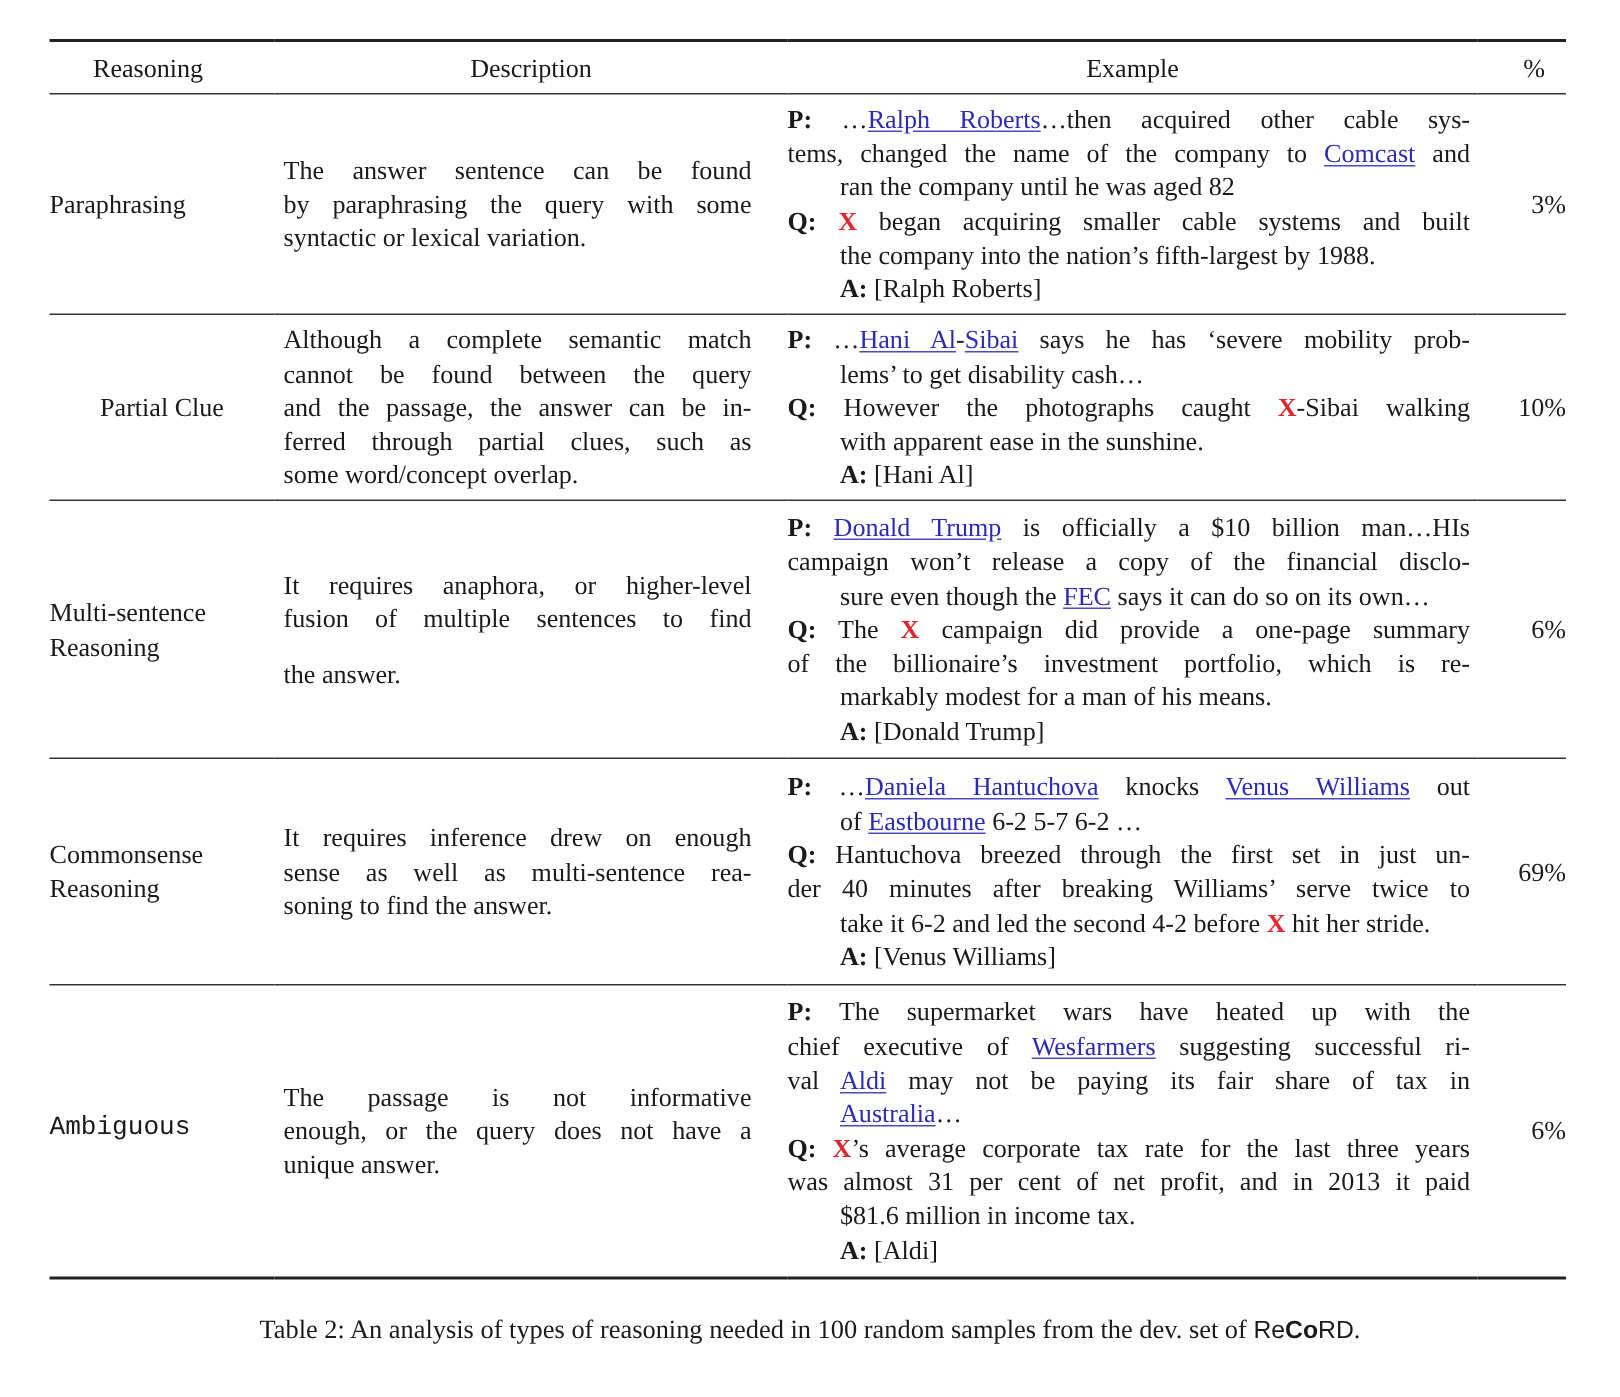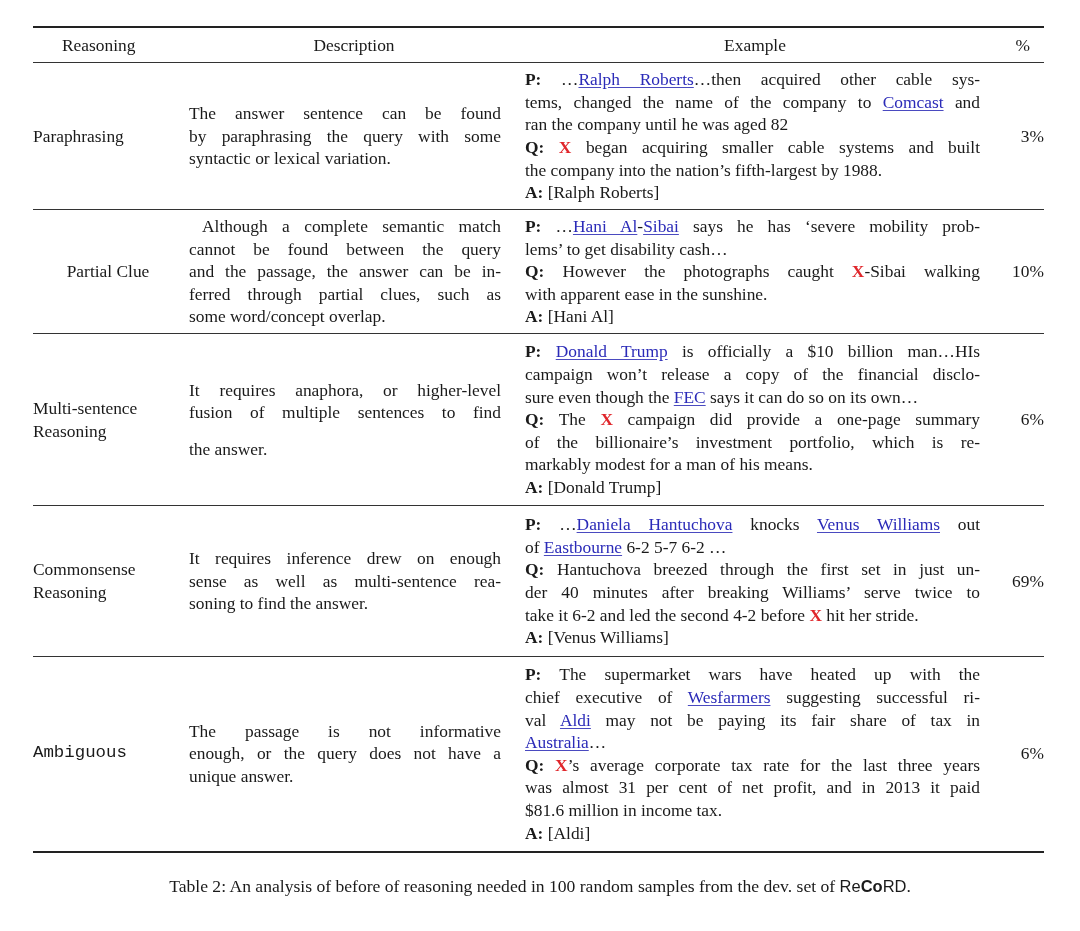--- a/index.html
+++ b/index.html
@@ -27,21 +27,21 @@
   col.c-desc { width: 342px; }
   col.c-ex { width: 460px; }
   col.c-pct { width: 59px; }
   th.h-reason { text-align: left; padding-left: 29px; }
   td.reason { padding-left: 0; text-align: left; }
   td.desc { padding-left: 6px; padding-right: 24px; text-align: justify; }
   td.ex { padding: 4px 5px 4px 0; text-align: justify; }
   td.pct { text-align: right; padding-right: 0; }
   .line { display: block; white-space: nowrap; }
   .ex .line { text-align: justify; text-align-last: justify; }
-  .ex .line.last { text-align-last: left; }
+  .ex .line.last { text-align-last: left; margin-left: 35px; }
   .bold { font-weight: bold; }
   .link { color: #2b2bb8; text-decoration: underline; text-decoration-color: #4a4ac0; text-underline-offset: 2px; }
   .xmark { color: #e0262b; font-weight: bold; }
   .caption {
     position: absolute; left: 0; width: 1080px; top: 876px;
     text-align: center; font-size: 17.6px;
   }
   .sc { font-family: "Liberation Sans", "DejaVu Sans", sans-serif; font-size: 16.5px; text-align: center; }
   .sc .co { font-weight: bold; }
 </style>
@@ -82,21 +82,21 @@
             <span class="line last"><span>the company into the nation’s fifth-largest by 1988.</span></span>
             <span class="line last"><span class="bold">A:</span> <span>[Ralph Roberts]</span></span>
           </td>
           <td class="pct">3%</td>
         </tr>
         <tr style="height: 124px;">
           <td class="reason">
             <span class="line" style="text-align: center;">Partial Clue</span>
           </td>
           <td class="desc">
-            <span class="line" style="text-align: justify; text-align-last: justify; margin-left: 13px;">Although a complete semantic match</span>
+            <span class="line" style="text-align: justify; text-align-last: justify;">Although a complete semantic match</span>
             <span class="line" style="text-align: justify; text-align-last: justify;">cannot be found between the query</span>
             <span class="line" style="text-align: justify; text-align-last: justify;">and the passage, the answer can be in-</span>
             <span class="line" style="text-align: justify; text-align-last: justify;">ferred through partial clues, such as</span>
             <span class="line" style="text-align: justify; text-align-last: left;">some word/concept overlap.</span>
           </td>
           <td class="ex">
             <span class="line"><span class="bold">P:</span> <span>…</span><span class="link">Hani Al</span><span>-</span><span class="link">Sibai</span><span> says he has ‘severe mobility prob-</span></span>
             <span class="line last"><span>lems’ to get disability cash…</span></span>
             <span class="line"><span class="bold">Q:</span> <span>However the photographs caught </span><span class="xmark">X</span><span>-Sibai walking</span></span>
             <span class="line last"><span>with apparent ease in the sunshine.</span></span>
@@ -164,14 +164,14 @@
             <span class="line last"><span>$81.6 million in income tax.</span></span>
             <span class="line last"><span class="bold">A:</span> <span>[Aldi]</span></span>
           </td>
           <td class="pct">6%</td>
         </tr>
       </tbody>
   </table>
 </div>
 
 <div class="caption">
-  <span>Table 2: An analysis of before of reasoning needed in 100 random samples from the dev. set of </span><span class="sc"><span>Re</span><span class="co">Co</span><span>RD</span></span><span>.</span>
+  <span>Table 2: An analysis of types of reasoning needed in 100 random samples from the dev. set of </span><span class="sc"><span>Re</span><span class="co">Co</span><span>RD</span></span><span>.</span>
 </div>
 
 </body></html>

